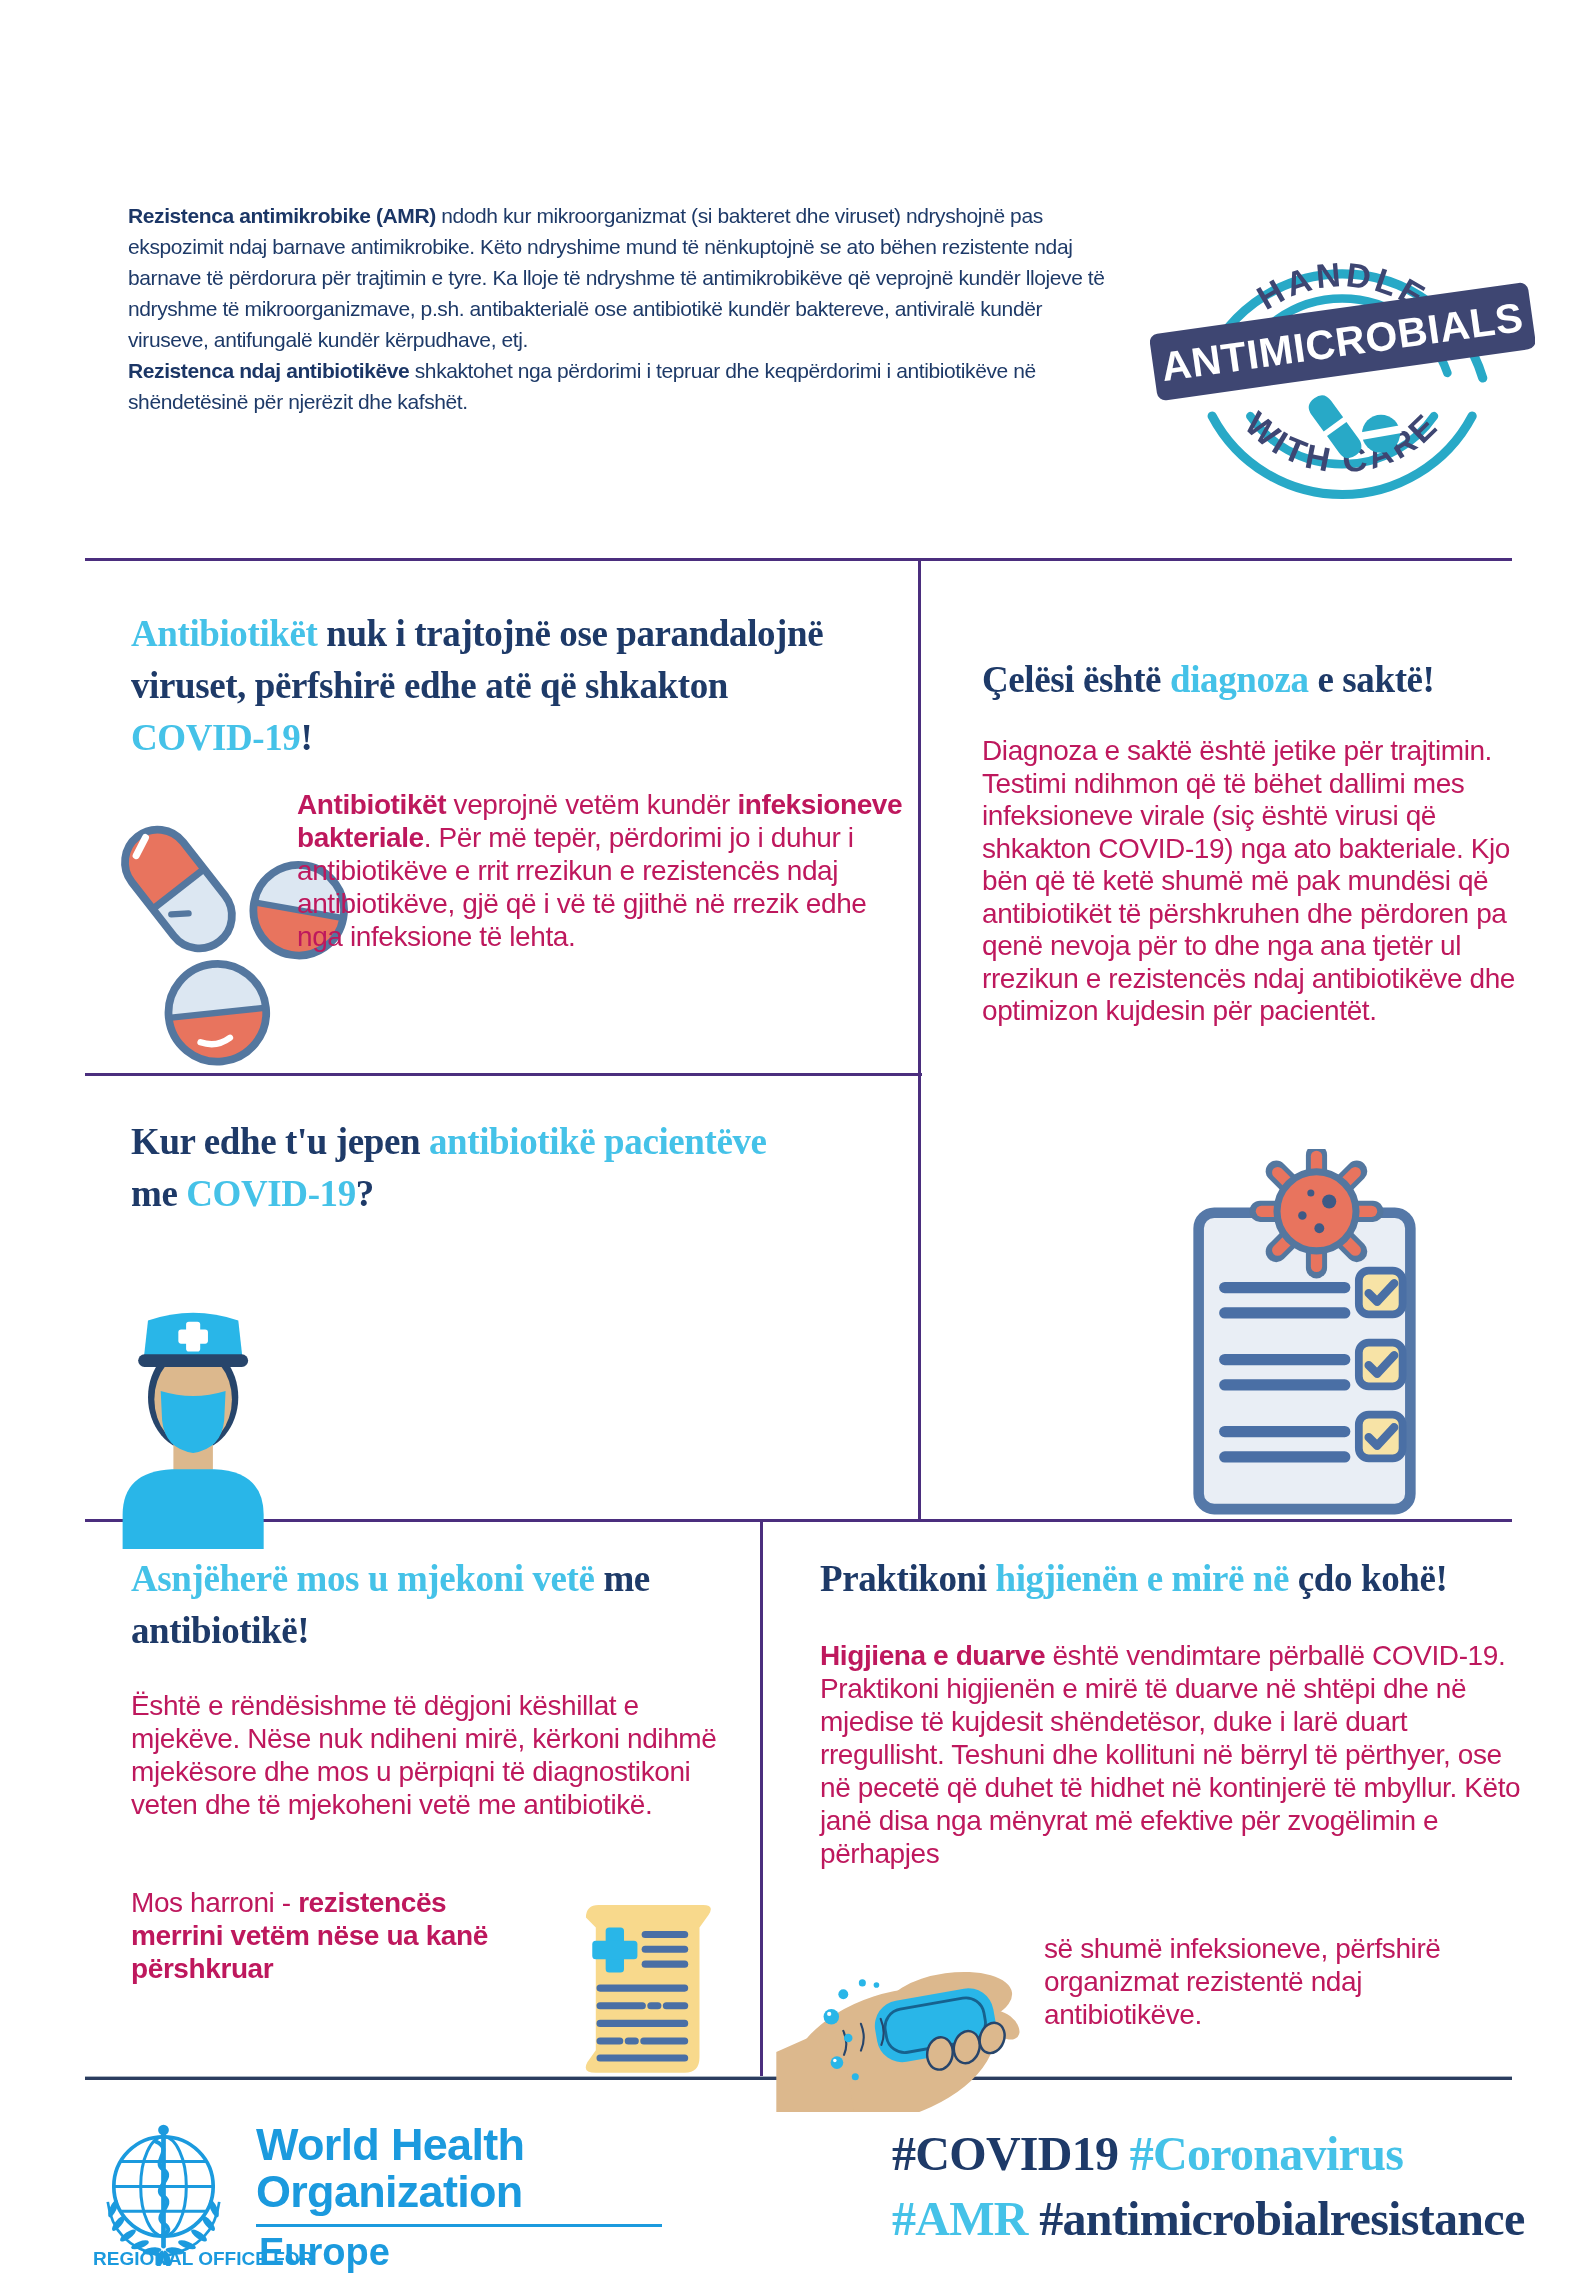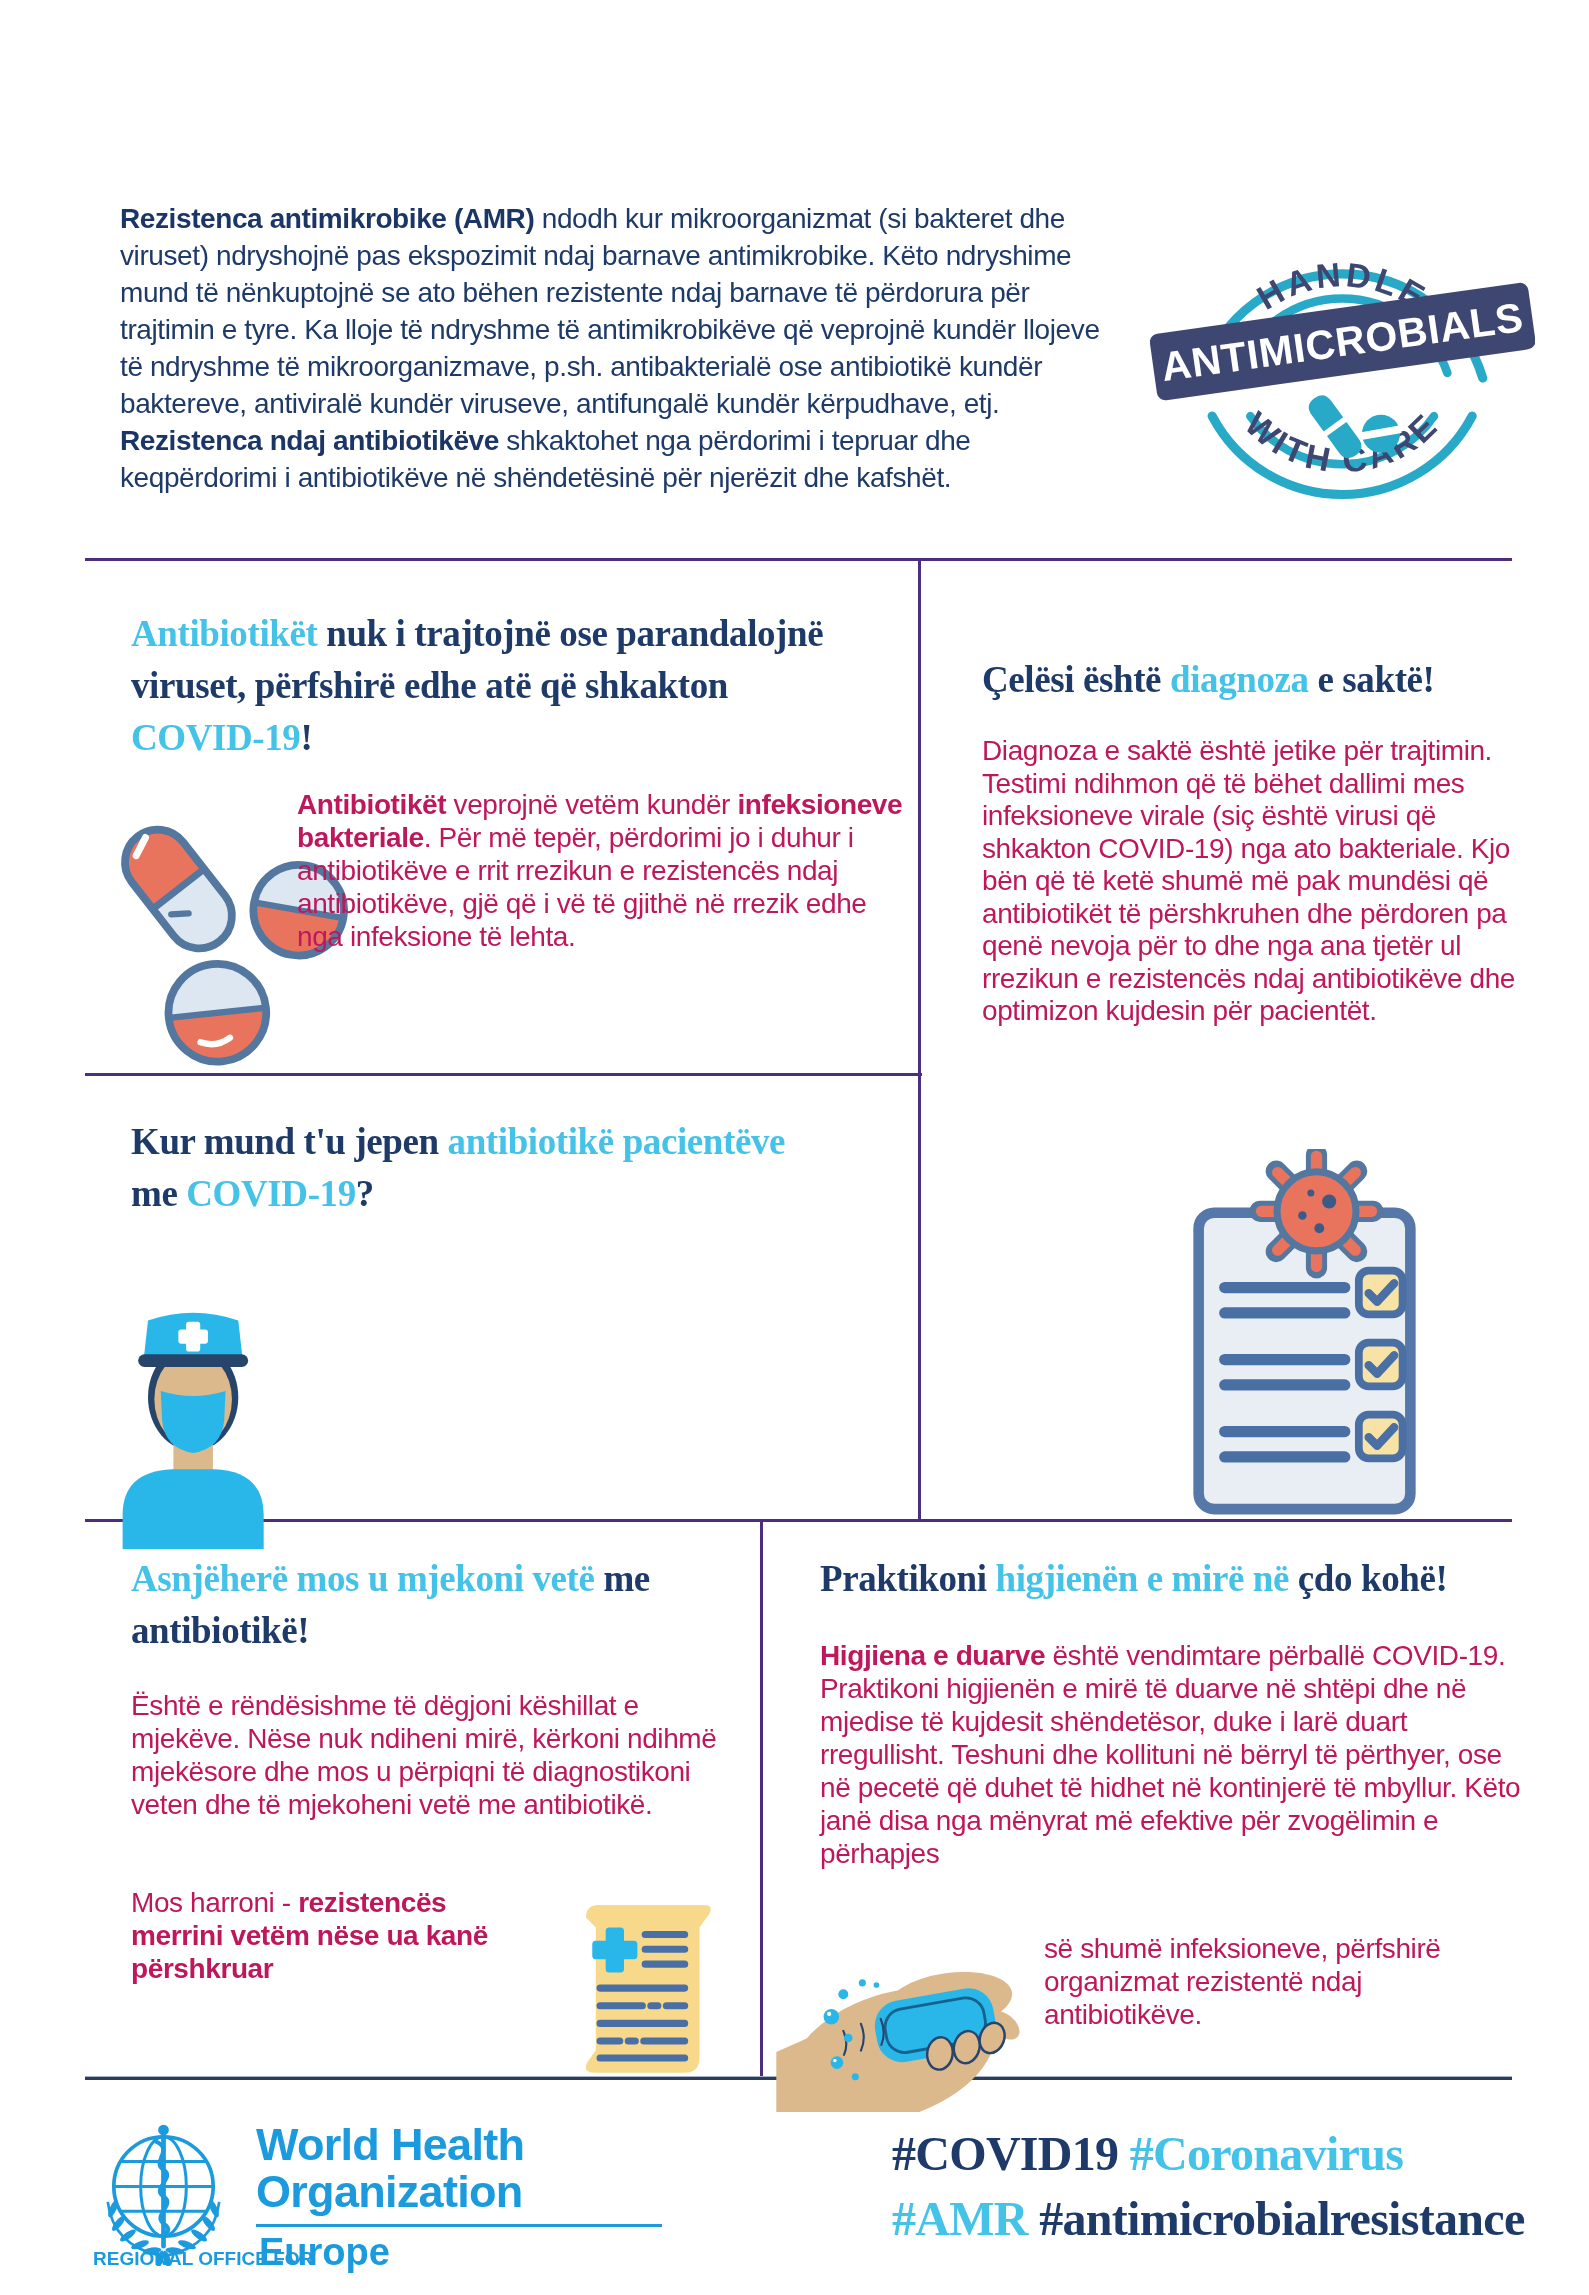--- a/index.html
+++ b/index.html
@@ -11,21 +11,21 @@
   .abs { position:absolute; }
   .navy { color:#1e3a68; }
   .cyan { color:#45c2e8; }
 
   
   .title {
     left:120px; top:100px; font-family:"Liberation Serif", serif;
     font-size:73px; font-weight:700; color:#45c2e8; letter-spacing:-1.4px;
   }
   .intro {
-    left:120px; top:200px; width:982px; font-size:28px; line-height:37px;
+    left:128px; top:200px; width:982px; font-size:21px; line-height:31px;
     color:#1e3a68; letter-spacing:-0.4px;
   }
   .intro b { color:#1b3666; }
   .badge-wrap { left:1150px; top:171px; width:385px; height:332px; }
 
   
   .rule { background:#4b2e7e; }
   .rule-top    { left:85px; top:558px;  width:1427px; height:2.8px; }
   .v-top       { left:918px; top:558px; width:2.8px;  height:964px; }
   .rule-lmid   { left:85px; top:1073px; width:837px; height:2.8px; }
@@ -148,21 +148,21 @@
         <path d="M 111 305 A 69 69 0 0 0 249 305 Z" fill="#e8745e"></path>
         <path d="M 111 305 H 249" stroke="#54779f" stroke-width="9"></path>
         <circle cx="180" cy="305" r="69" fill="none" stroke="#54779f" stroke-width="11"></circle>
         <path d="M 152 344 Q 174 354 194 342" stroke="#ffffff" stroke-width="9" fill="none" stroke-linecap="round"></path>
       </g>
     </svg>
   </div>
 
   <div class="abs body-txt s1-body"><b>Antibiotikët</b><span> veprojnë vetëm kundër </span><b>infeksioneve bakteriale</b><span>. Për më tepër, përdorimi jo i duhur i antibiotikëve e rrit rrezikun e rezistencës ndaj antibiotikëve, gjë që i vë të gjithë në rrezik edhe nga infeksione të lehta.</span></div>
 
-  <h2 class="abs h2 s2-head"><span class="navy">Kur mund t'u jepen </span><span class="cyan">antibiotikë pacientëve</span><span class="navy">
+  <h2 class="abs h2 s2-head"><span class="navy">Kur edhe t'u jepen </span><span class="cyan">antibiotikë pacientëve</span><span class="navy">
 me </span><span class="cyan">COVID-19</span><span class="navy">?</span></h2>
 
   <div class="abs s2-icon">
     <svg width="201" height="247" viewBox="0 0 285 350">
       <ellipse cx="142" cy="135" rx="64" ry="76" fill="#27456b"></ellipse>
       <ellipse cx="142" cy="138" rx="55" ry="68" fill="#dcb88d"></ellipse>
       <rect x="114" y="190" width="56" height="48" fill="#dcb88d"></rect>
       <path d="M 42 350 V 302 Q 42 240 112 237 L 172 237 Q 242 240 242 302 V 350 Z" fill="#29b6e8"></path>
       <path d="M 96 126 Q 142 140 188 126 L 186 168 Q 182 208 142 214 Q 102 208 98 168 Z" fill="#29b6e8"></path>
       <path d="M 72 80 L 78 26 Q 142 4 206 26 L 212 80 Z" fill="#29b6e8"></path>

